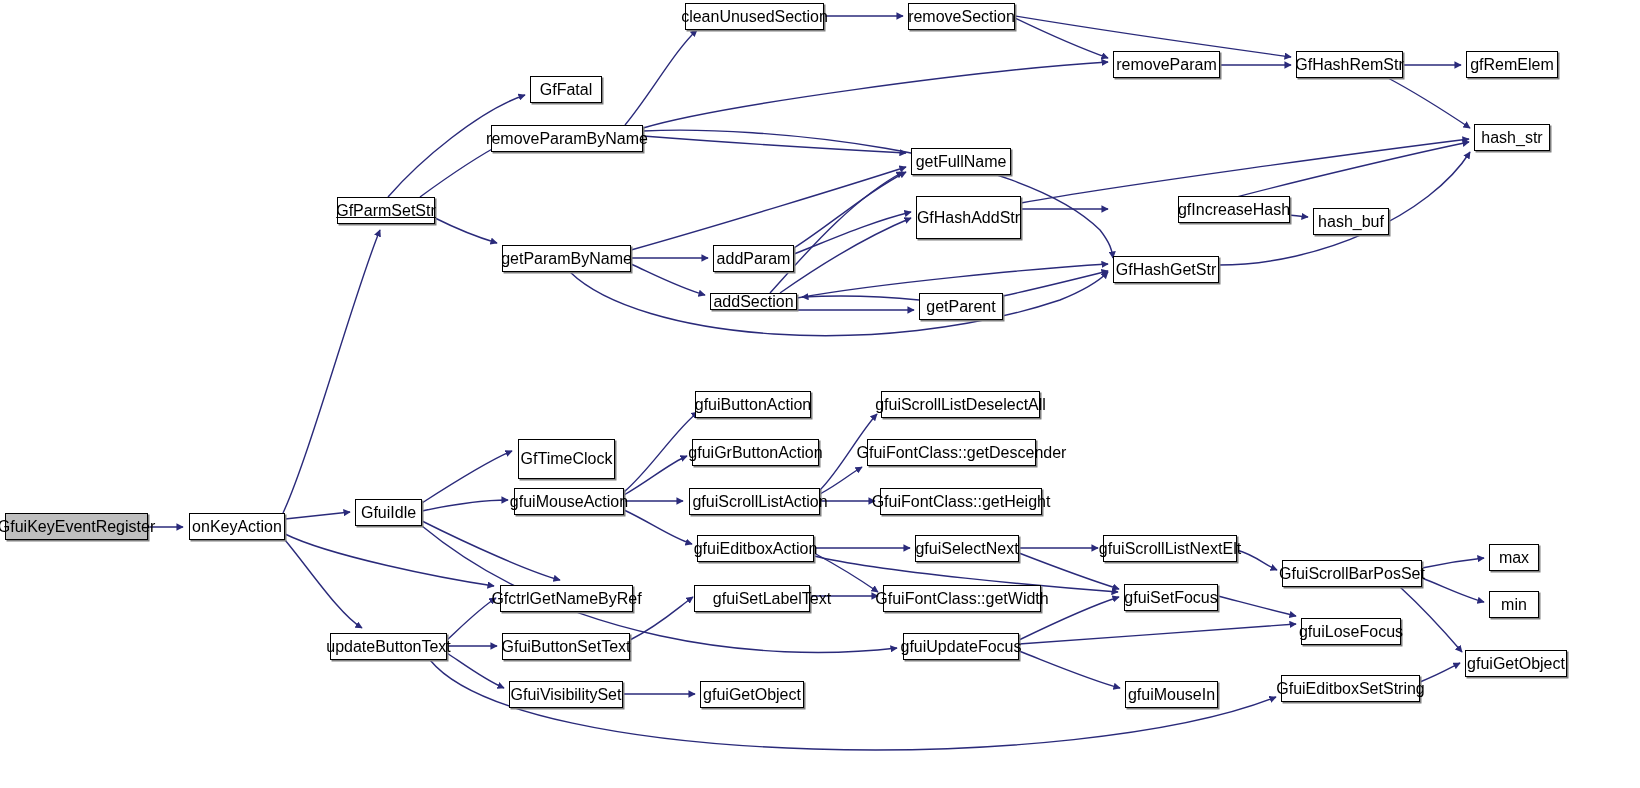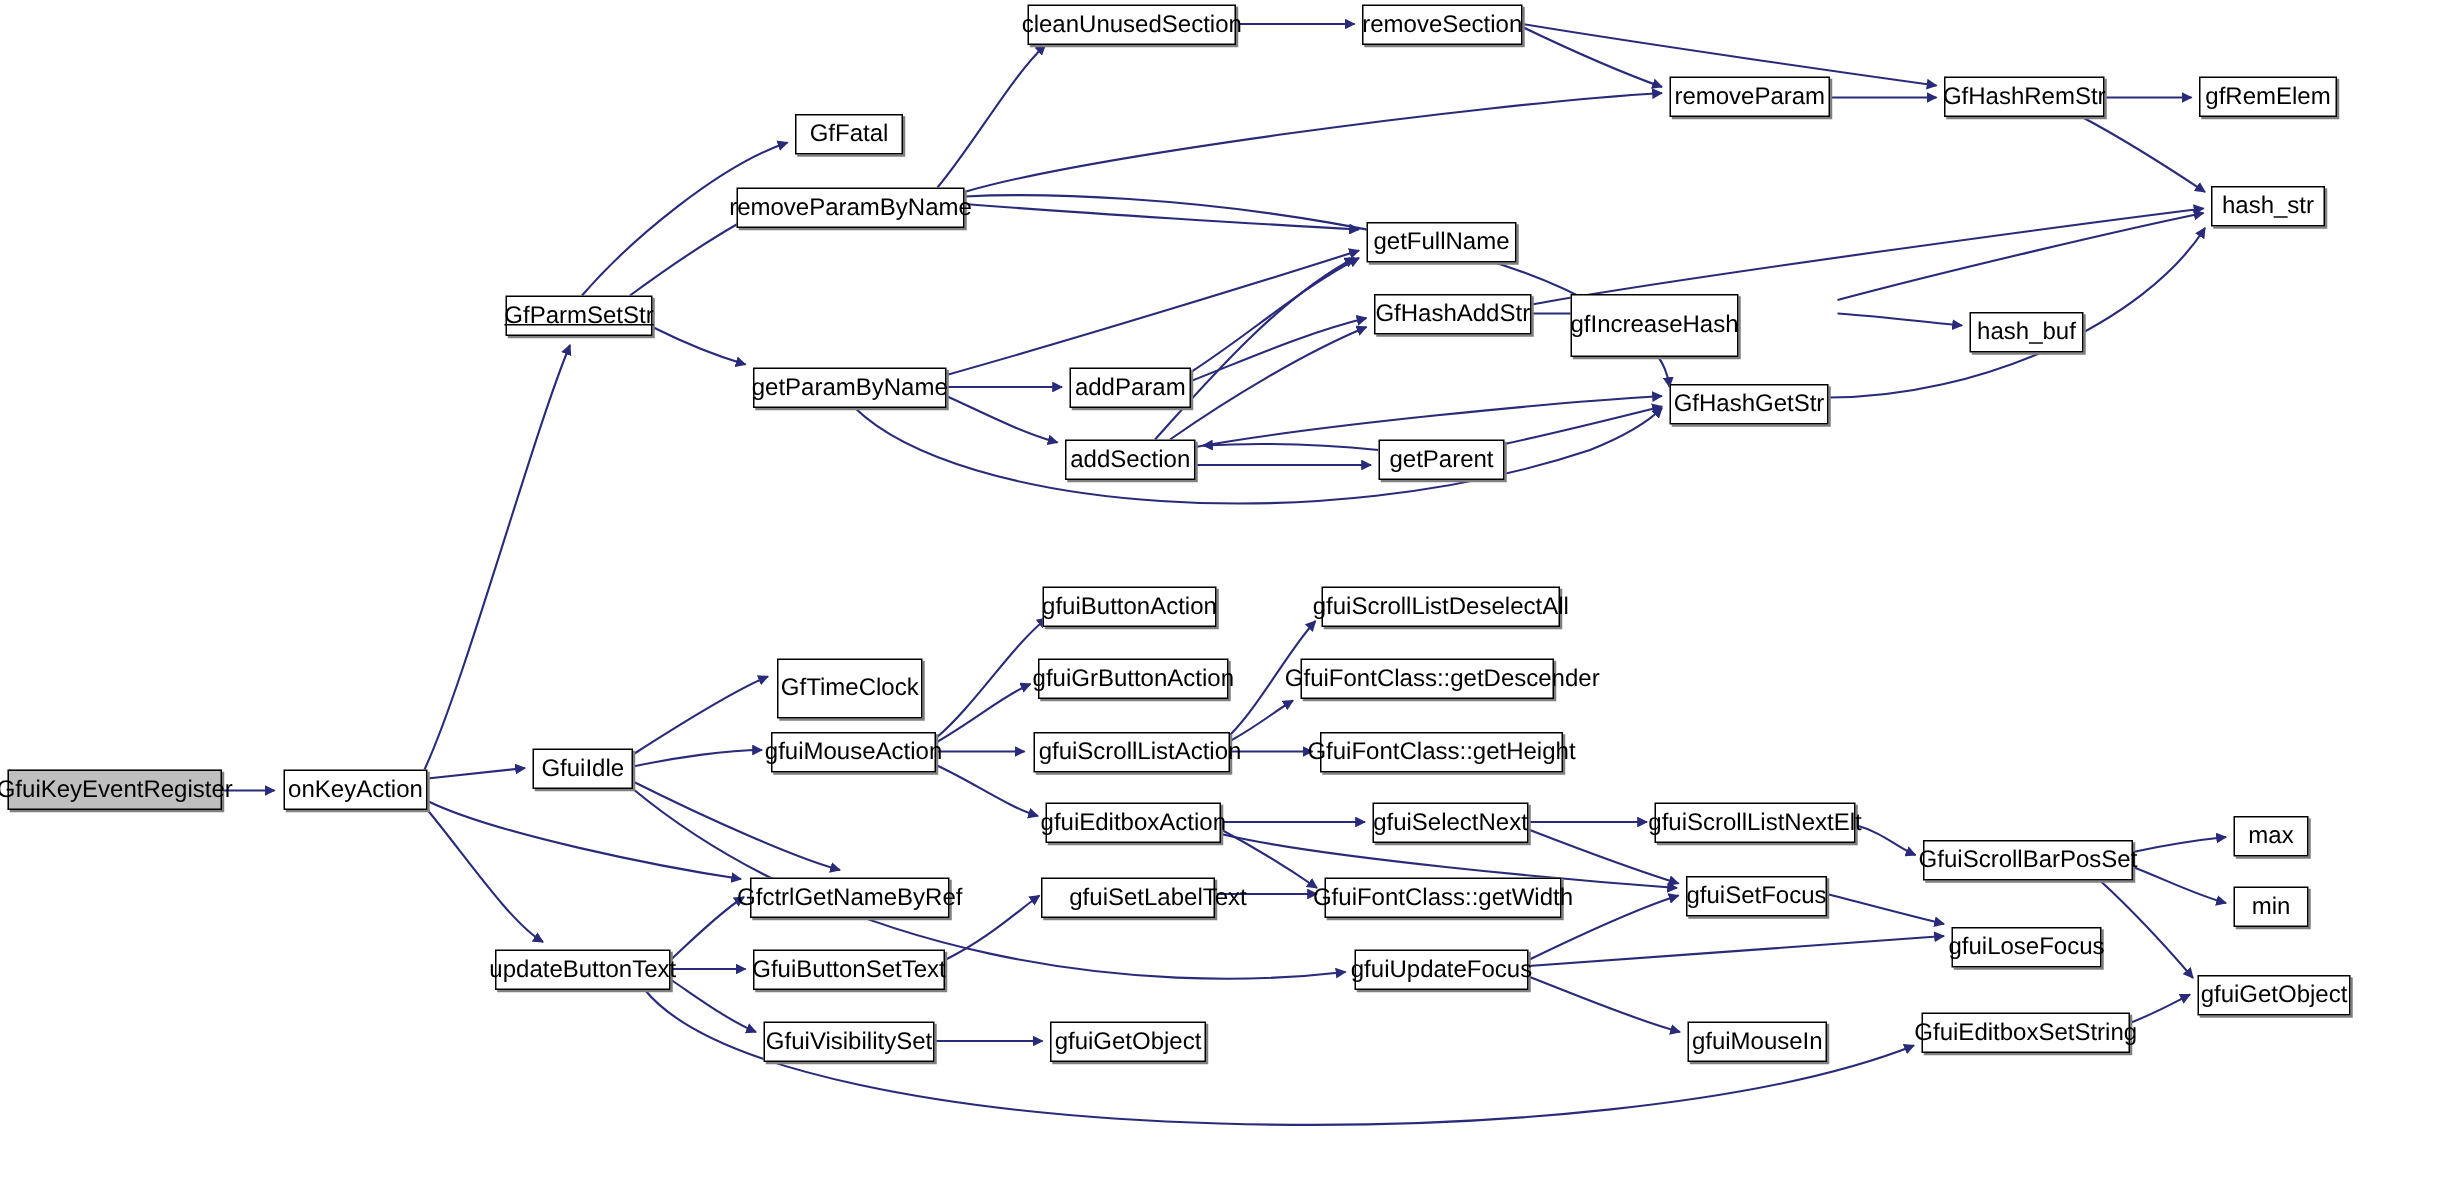--- a/index.html
+++ b/index.html
@@ -150,33 +150,33 @@
       </div>
       <div class="node" style="left: 1466px; top: 51px; width: 92px; height: 27px;">
         <span>gfRemElem</span>
       </div>
       <div class="node" style="left: 1474px; top: 124px; width: 76px; height: 27px;">
         <span>hash_str</span>
       </div>
       <div class="node" style="left: 911px; top: 148px; width: 100px; height: 27px;">
         <span>getFullName</span>
       </div>
-      <div class="node" style="left: 916px; top: 196px; width: 105px; height: 27px;">
+      <div class="node" style="left: 916px; top: 196px; width: 105px; height: 43px;">
         <span>GfHashAddStr</span>
       </div>
-      <div class="node" style="left: 1047px; top: 196px; width: 112px; height: 42px;">
+      <div class="node" style="left: 1178px; top: 196px; width: 112px; height: 27px;">
         <span>gfIncreaseHash</span>
       </div>
       <div class="node" style="left: 1313px; top: 208px; width: 76px; height: 27px;">
         <span>hash_buf</span>
       </div>
       <div class="node" style="left: 713px; top: 245px; width: 81px; height: 27px;">
         <span>addParam</span>
       </div>
-      <div class="node" style="left: 710px; top: 293px; width: 87px; height: 27px;">
+      <div class="node" style="left: 710px; top: 293px; width: 87px; height: 17px;">
         <span>addSection</span>
       </div>
       <div class="node" style="left: 919px; top: 293px; width: 84px; height: 27px;">
         <span>getParent</span>
       </div>
       <div class="node" style="left: 1113px; top: 256px; width: 106px; height: 27px;">
         <span>GfHashGetStr</span>
       </div>
       <div class="node" style="left: 695px; top: 391px; width: 116px; height: 27px;">
         <span>gfuiButtonAction</span>

